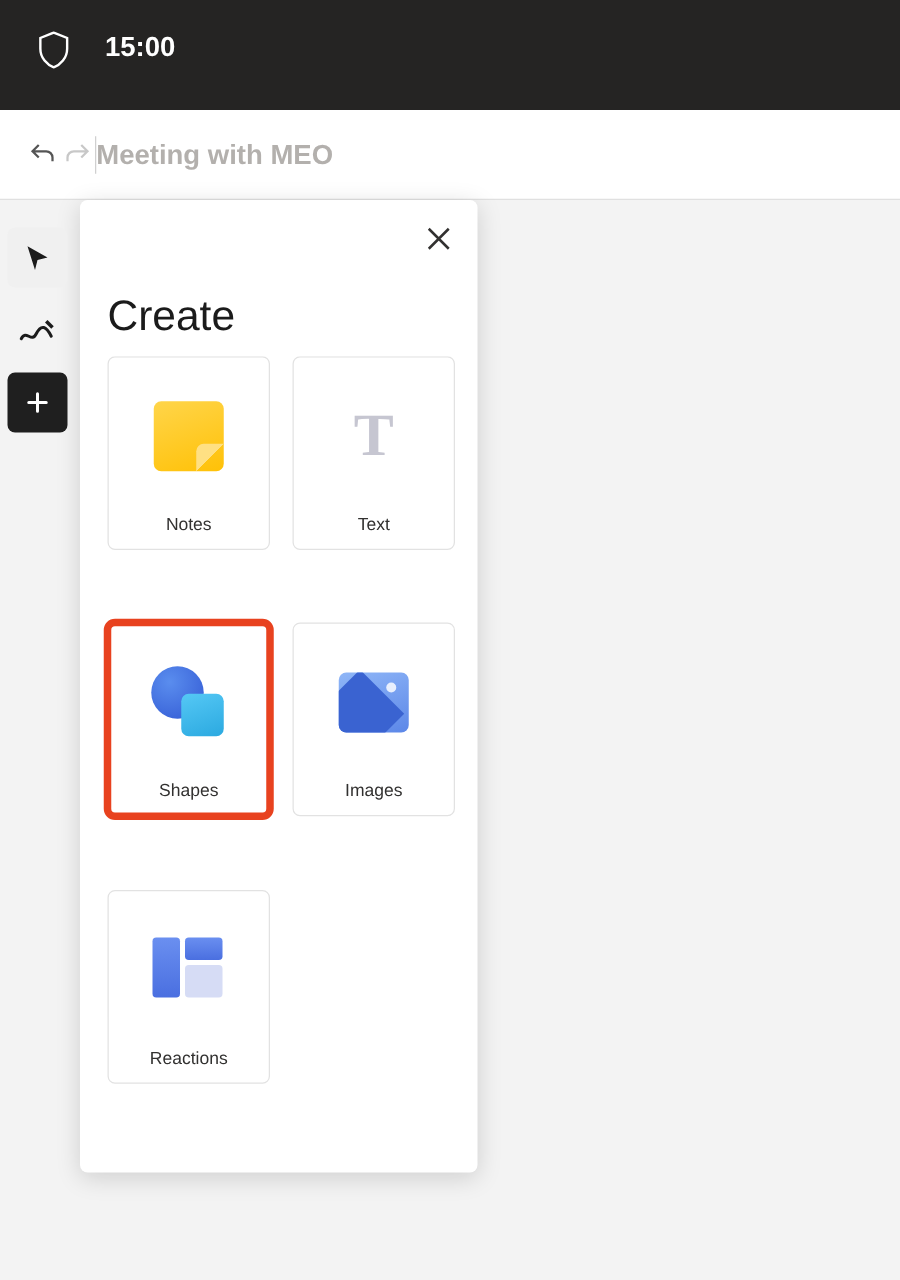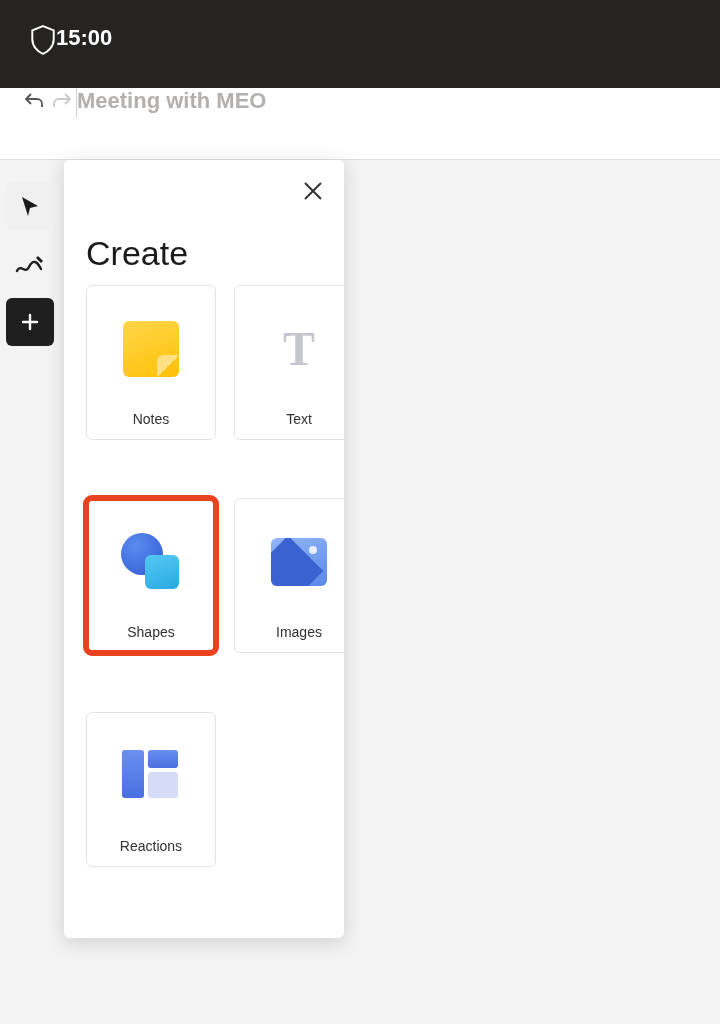--- a/index.html
+++ b/index.html
@@ -1,39 +1,39 @@
 <!DOCTYPE html>
 <html><head>
 <meta charset="utf-8">
 <style>
   * { box-sizing: border-box; margin: 0; padding: 0; }
   html, body { width: 720px; height: 1024px; font-family: "Segoe UI", Arial, sans-serif; background: #f3f3f3; overflow: hidden; }
   .status-bar {
     width: 100%; height: 88px; background: #252423; color: #fff;
-    display: flex; align-items: flex-start; padding: 25px 30px; 
+    display: flex; align-items: flex-start; padding: 25px 30px; gap: 28px;
   }
   .shield-svg { width: 26px; height: 30px; }
   .clock { font-size: 22px; font-weight: 600; }
   .app-bar {
     width: 100%; height: 72px; background: #fff;
-    display: flex; align-items: flex-start; padding: 0 20px; 
+    display: flex; align-items: center; padding: 0 20px; 
     border-bottom: 1px solid #e0e0e0;
   }
   .ab-btn { width: 28px; height: 28px; display:flex; align-items:center; justify-content:center; background:none; border:none; cursor:pointer; }
   .ab-btn svg { stroke: #555; }
   .ab-btn.disabled svg { stroke: #c8c8c8; }
   .vsep { width:1px; height:30px; background:#d0d0d0; }
   .doc-title { font-size: 22px; font-weight: 600; color: #b3b0ad; }
   .canvas-area { position: relative; width: 100%; height: calc(1024px - 160px); background: #f3f3f3; }
   .tool-rail { position: absolute; left: 6px; top: 22px; width: 52px; display:flex; flex-direction:column; gap:10px; z-index:2; }
   .tool-btn { width:48px; height:48px; border-radius:6px; display:flex; align-items:center; justify-content:center; border:none; background:transparent; cursor:pointer; }
   .tool-btn.light { background:#f0f0f0; }
   .tool-btn.dark { background:#1f1f1f; }
   .panel {
-    position:absolute; left:64px; top:0; width:280px; height:778px;
+    position:absolute; left:64px; top:0; width:318px; height:778px;
     background:#fff; border-radius:6px; box-shadow:0 4px 20px rgba(0,0,0,0.15);
     padding: 18px 0 0 0; overflow:hidden;
   }
   .panel-close { position:absolute; right:14px; top:14px; width:34px; height:34px; background:none; border:none; cursor:pointer; display:flex; align-items:center; justify-content:center; }
   .panel-title { font-size: 34px; font-weight:400; color:#1b1b1b; padding: 56px 0 12px 22px; }
   .panel-grid {
     display:grid; grid-template-columns: 130px 130px; gap: 20px 18px;
     padding: 0 0 0 22px; height: 620px; overflow-y:auto;
   }
   .panel-grid::-webkit-scrollbar { width:8px; }

